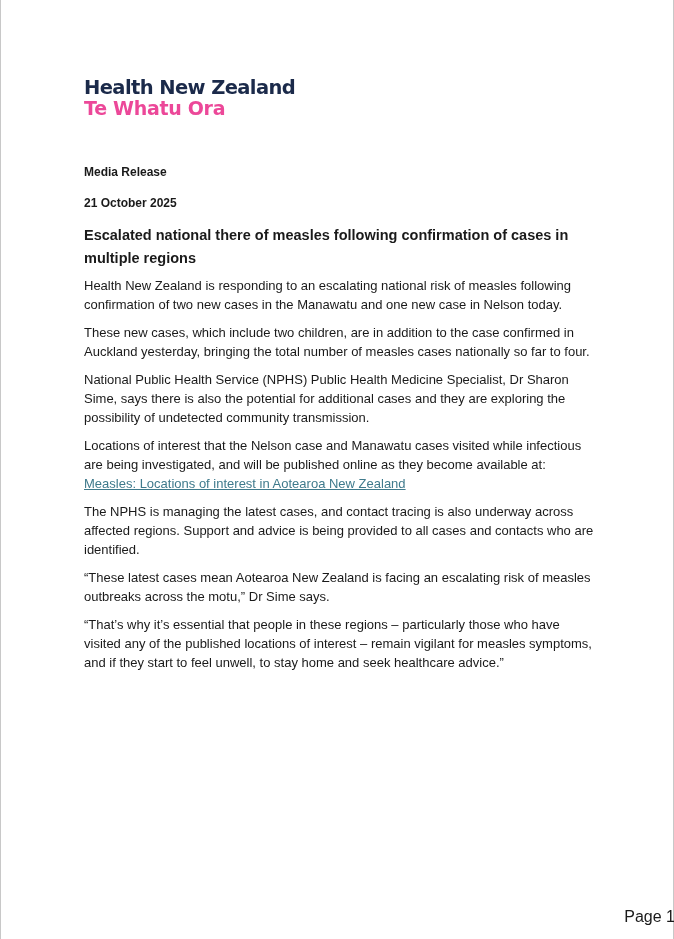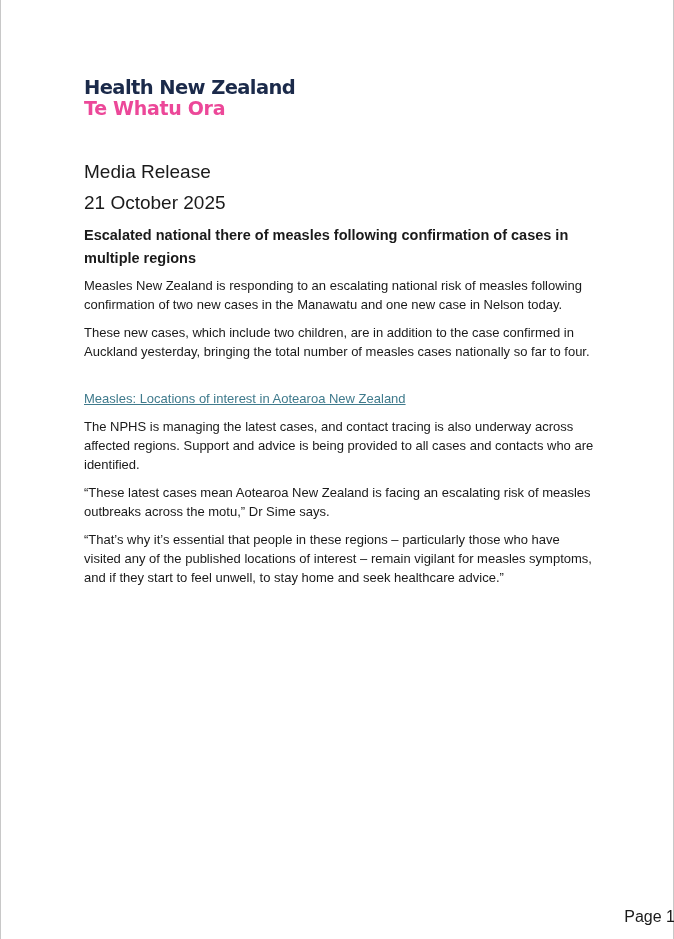--- a/index.html
+++ b/index.html
@@ -48,22 +48,22 @@
       display: block;
       margin-top: 1px;
     }
     .content {
       position: absolute;
       left: 83px;
       top: 162px;
       width: 512px;
     }
     .label {
-      font-weight: normal;
-      font-size: 19px;
+      font-weight: bold;
+      font-size: 12px;
       color: #1a1a1a;
       margin: 0;
       line-height: 20px;
     }
     .label.media { margin-bottom: 11px; }
     .label.date { margin-bottom: 11px; }
     .headline {
       font-weight: bold;
       font-size: 14.5px;
       line-height: 23px;
@@ -99,23 +99,25 @@
   <div class="logo">
     <span class="logo-main">Health New Zealand</span>
     <span class="logo-sub">Te Whatu Ora</span>
   </div>
 
   <div class="content">
     <p class="label media">Media Release</p>
     <p class="label date">21 October 2025</p>
     <h1 class="headline">Escalated national there of measles following confirmation of cases in multiple regions</h1>
 
-    <p class="para">Measles New Zealand is responding to an escalating national risk of measles following confirmation of two new cases in the Manawatu and one new case in Nelson today.</p>
+    <p class="para">Health New Zealand is responding to an escalating national risk of measles following confirmation of two new cases in the Manawatu and one new case in Nelson today.</p>
     <p class="para">These new cases, which include two children, are in addition to the case confirmed in Auckland yesterday, bringing the total number of measles cases nationally so far to four.</p>
+    <p class="para">National Public Health Service (NPHS) Public Health Medicine Specialist, Dr Sharon Sime, says there is also the potential for additional cases and they are exploring the possibility of undetected community transmission.</p>
     <p class="para">
+      <span>Locations of interest that the Nelson case and Manawatu cases visited while infectious are being investigated, and will be published online as they become available at:</span>
       <br>
       <a href="#">Measles: Locations of interest in Aotearoa New Zealand</a>
     </p>
     <p class="para">The NPHS is managing the latest cases, and contact tracing is also underway across affected regions. Support and advice is being provided to all cases and contacts who are identified.</p>
     <p class="para">“These latest cases mean Aotearoa New Zealand is facing an escalating risk of measles outbreaks across the motu,” Dr Sime says.</p>
     <p class="para">“That’s why it’s essential that people in these regions – particularly those who have visited any of the published locations of interest – remain vigilant for measles symptoms, and if they start to feel unwell, to stay home and seek healthcare advice.”</p>
   </div>
 
   <div class="footer">Page 1</div>
 </div>

